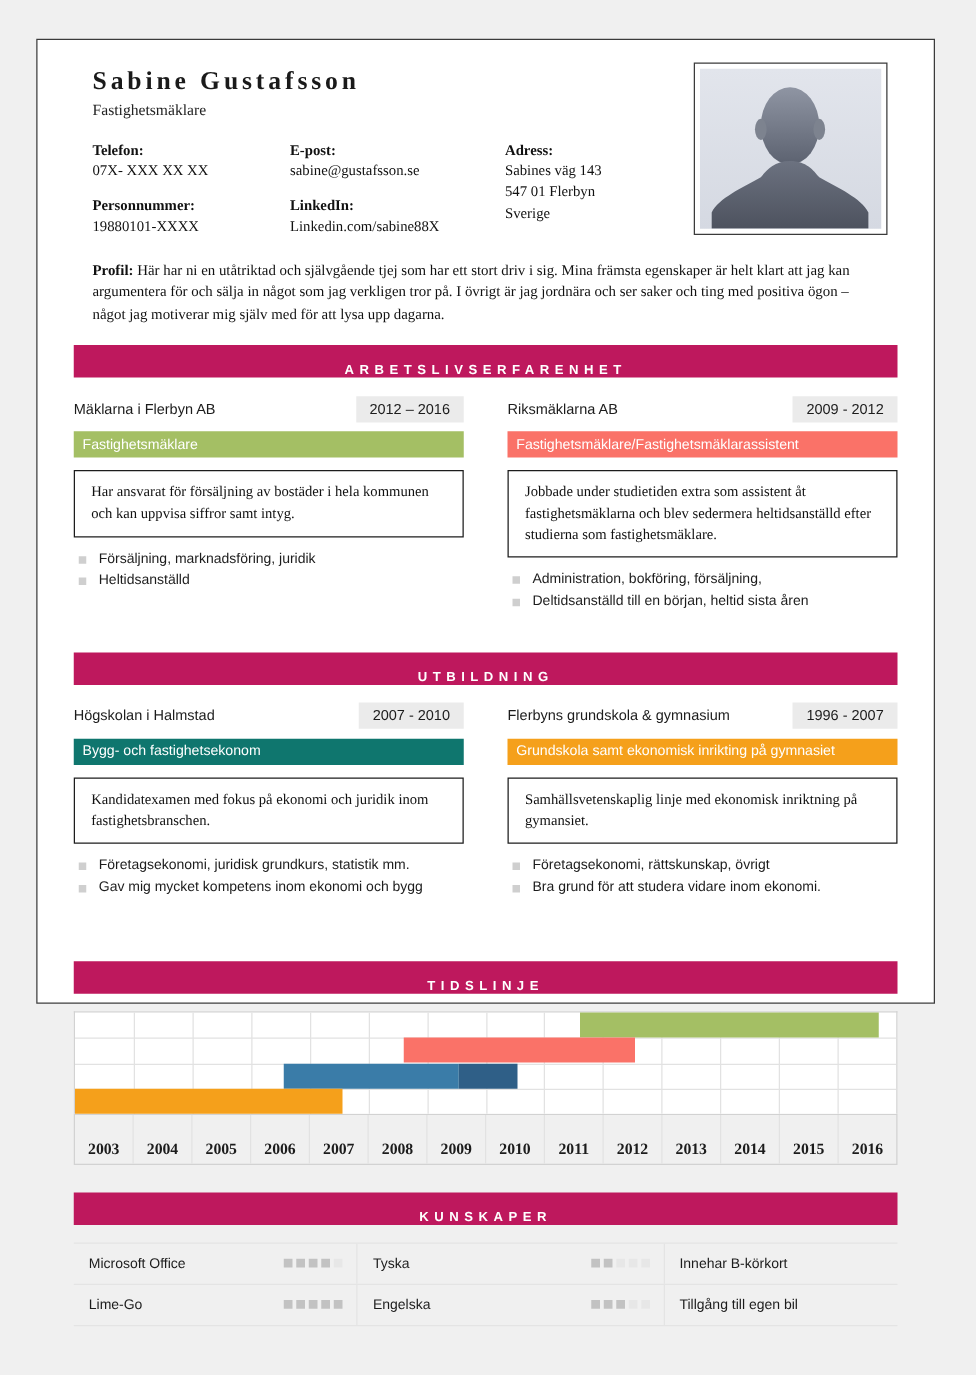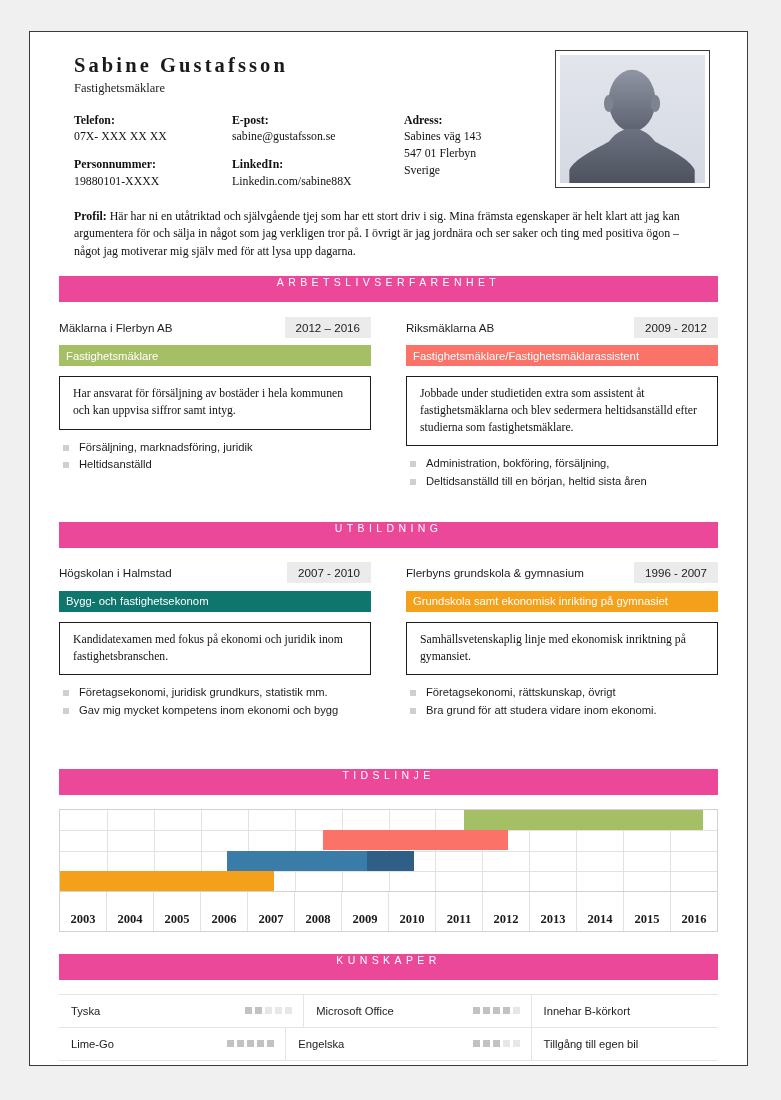--- a/index.html
+++ b/index.html
@@ -11,21 +11,21 @@
     height: 1100px;
     background: #f0f0f0;
     font-family: "Liberation Sans", sans-serif;
     overflow: hidden;
   }
   .page {
     position: absolute;
     left: 29px;
     top: 31px;
     width: 719px;
-    height: 1035px;
+    height: 772px;
     background: #ffffff;
     border: 1px solid #3b3b3b;
     box-sizing: border-box;
   }
   .inner {
     position: relative;
     width: 100%;
     height: 100%;
     padding: 0;
     box-sizing: border-box;
@@ -106,24 +106,25 @@
     line-height: 1.48;
     color: #111;
     text-align: left;
   }
   .profile b { font-weight: bold; }
 
   
   .section-bar {
     margin: 16px 29px 0 29px;
     height: 26px;
-    background: #ec4899;
-    display: flex;
-    align-items: flex-start;
+    background: #be185d;
+    display: flex;
+    align-items: flex-end;
     justify-content: center;
+    font-weight: bold;
   }
   .section-bar span {
     color: #ffffff;
     font-size: 10.5px;
     letter-spacing: 4.4px;
     font-family: "Liberation Sans", sans-serif;
   }
 
   
   .two-col {
@@ -473,37 +474,37 @@
           <div class="yr">2016</div>
         </div>
   </div>
 
   <div class="section-bar" style="margin-top:22px">
     <span>KUNSKAPER</span>
   </div>
 
   <div class="skills" id="skills">
         <div class="skill-row">
+          <div class="skill-cell a">
+            <span class="skill-name">Microsoft Office</span>
+            <span class="rating">
+              <i class="on"></i>
+              <i class="on"></i>
+              <i class="on"></i>
+              <i class="on"></i>
+              <i></i>
+            </span>
+          </div>
           <div class="skill-cell b">
             <span class="skill-name">Tyska</span>
             <span class="rating">
               <i class="on"></i>
               <i class="on"></i>
               <i></i>
               <i></i>
-              <i></i>
-            </span>
-          </div>
-          <div class="skill-cell a">
-            <span class="skill-name">Microsoft Office</span>
-            <span class="rating">
-              <i class="on"></i>
-              <i class="on"></i>
-              <i class="on"></i>
-              <i class="on"></i>
               <i></i>
             </span>
           </div>
           <div class="skill-cell c">
             <span class="skill-name">Innehar B-körkort</span>
           </div>
         </div>
         <div class="skill-row">
           <div class="skill-cell a">
             <span class="skill-name">Lime-Go</span>

